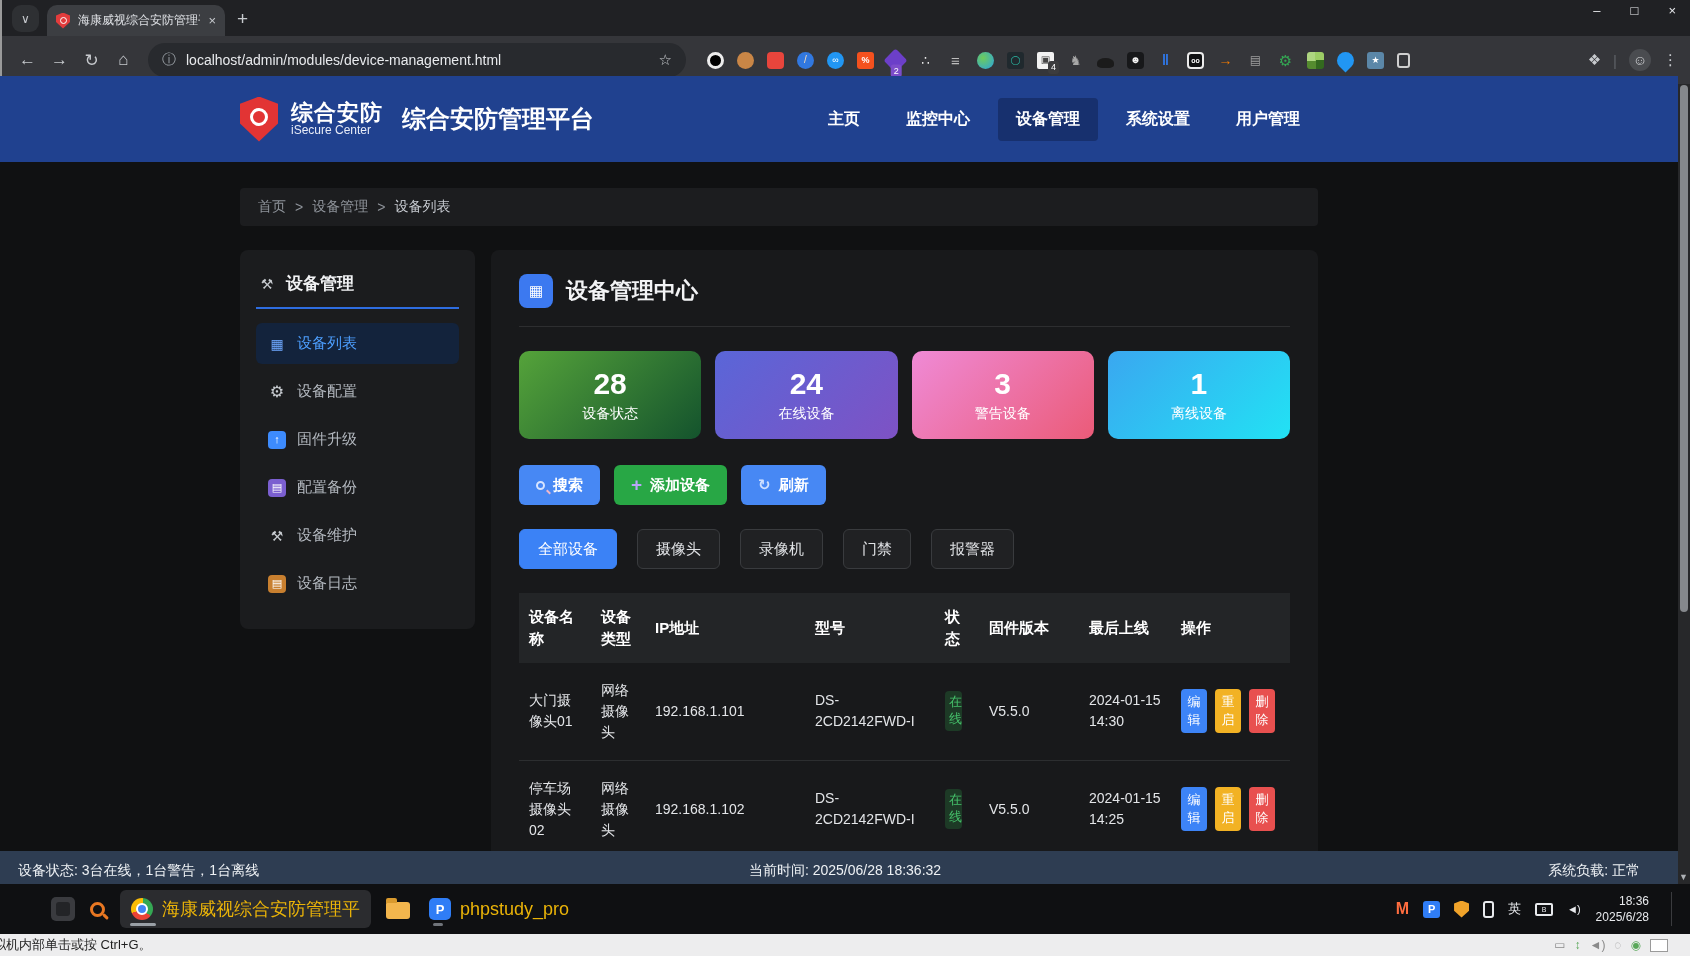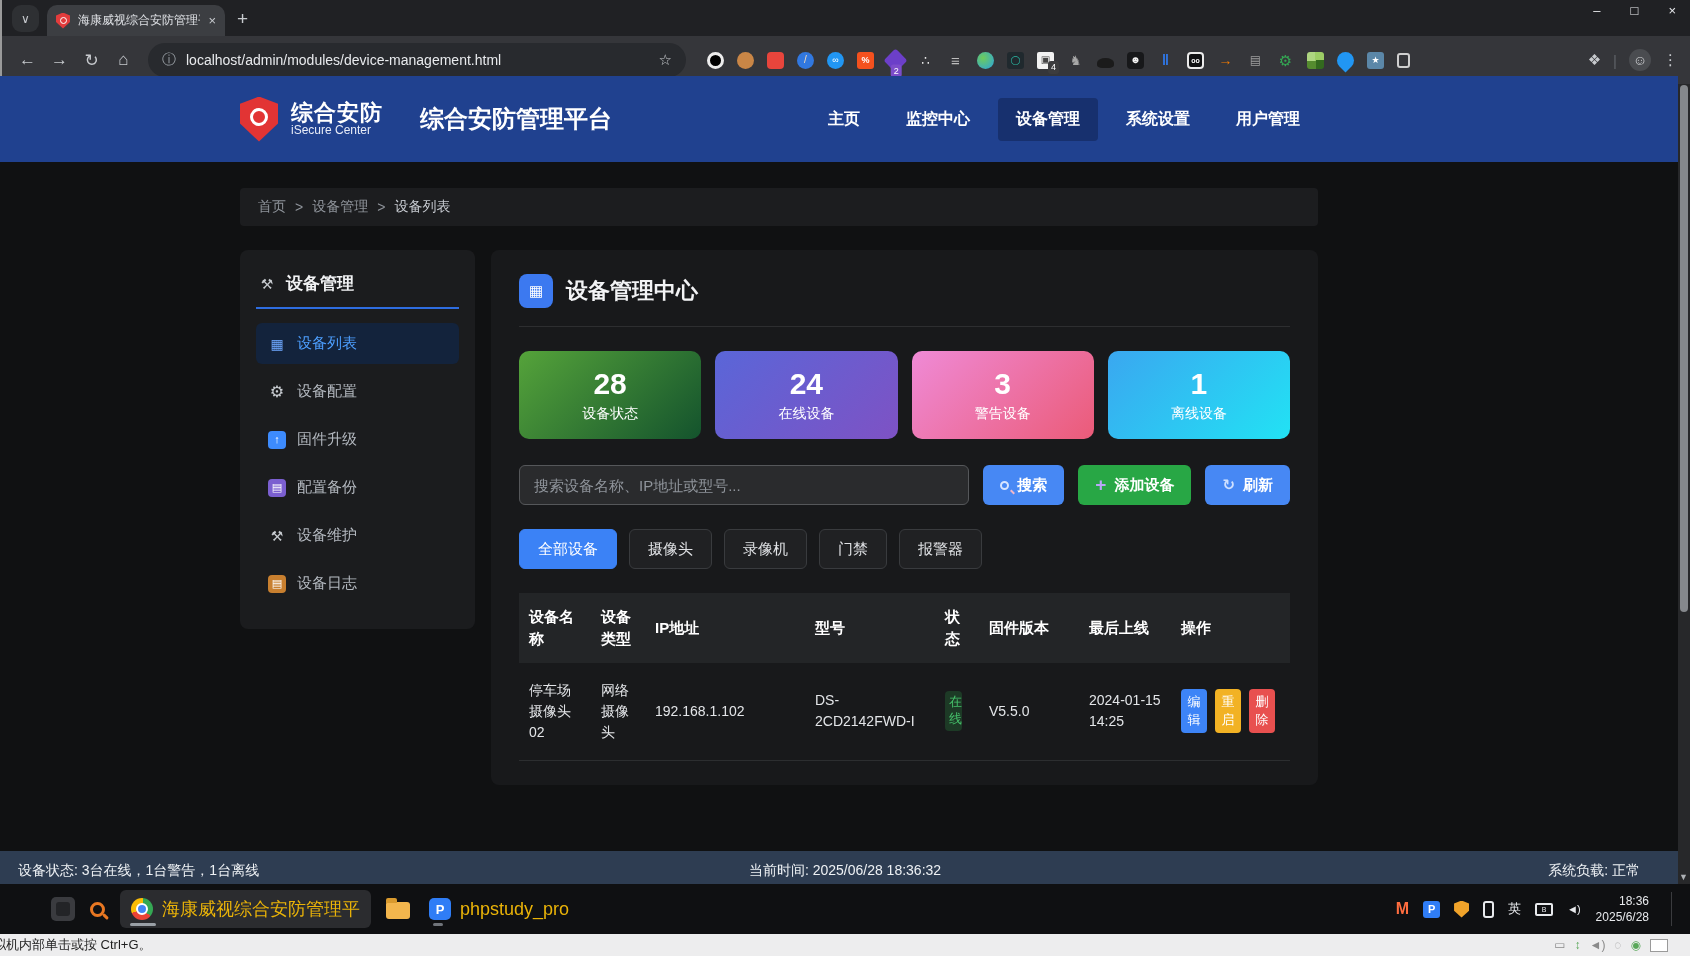--- a/index.html
+++ b/index.html
@@ -36,21 +36,21 @@
   
   .page{position:absolute;top:76px;left:0;width:1678px;height:931px;overflow:hidden;background:#101112}
   .siteheader{height:86px;background:#20418f;display:flex;align-items:center}
   .shell{width:1078px;margin-left:240px;display:flex;align-items:center;justify-content:space-between}
   .logoblock{display:flex;align-items:center;gap:13px}
   .bigshield{width:38px;height:45px;background:#e23434;clip-path:polygon(50% 0,100% 16%,100% 60%,50% 100%,0 60%,0 16%);position:relative}
   .bigshield::after{content:"";position:absolute;left:10px;top:11px;width:12px;height:12px;border:3.5px solid #fff;border-radius:50%}
   .logotxt{line-height:1.05;color:#fff}
   .logocn{font-size:22px;font-weight:bold;letter-spacing:1px}
   .logoen{font-size:12px;color:#e8ecf7}
-  .platname{font-size:24px;font-weight:bold;color:#fff;margin-left:24px}
+  .platname{font-size:24px;font-weight:bold;color:#fff;margin-left:6px}
   .mainnav{display:flex;align-items:center;gap:10px}
   .navitem{padding:11px 18px;color:#fff;font-size:16px;font-weight:bold;border-radius:4px;white-space:nowrap}
   .navitem.active{background:#17306e}
   .breadcrumb{width:1078px;margin:26px 0 0 240px;height:38px;background:#1c1d1f;border-radius:4px;display:flex;align-items:center;padding:0 18px;gap:9px;font-size:14px;color:#8f949b}
   .breadcrumb .cur{color:#c6cad0}
   .contentrow{width:1078px;margin:24px 0 0 240px;display:flex;gap:16px;align-items:flex-start}
 
   
   .sidebar{width:235px;background:#1b1c1e;border-radius:8px;padding:18px 16px}
   .sidetitle{display:flex;gap:10px;align-items:center;color:#f1f2f4;font-size:17px;font-weight:bold;padding:4px 2px 12px;border-bottom:2px solid #2e6de0;margin-bottom:14px}
@@ -72,21 +72,21 @@
   .searchrow{display:flex;gap:14px;margin-top:26px}
   .searchinput{flex:1;height:40px;background:#2a2b2d;border:1px solid #55575a;border-radius:6px;color:#e8eaed;font-size:15px;padding:0 14px}
   .searchinput::placeholder{color:#8f949b}
   .btn{height:40px;border:none;border-radius:6px;color:#fff;font-size:15px;font-weight:bold;display:flex;align-items:center;gap:8px;padding:0 17px;cursor:pointer;font-family:inherit}
   .btn.blue{background:#4788f4}
   .btn.green{background:#28a745}
   .lens{width:9px;height:9px;border:2px solid #d6e4ff;border-radius:50%;position:relative;display:inline-block}
   .lens::after{content:"";position:absolute;left:8px;top:8px;width:5px;height:2px;background:#f0b7c9;transform:rotate(45deg)}
   .plusicon{color:#b9a6f7;font-size:19px;font-weight:bold}
   .refricon{font-size:15px;color:#cfe0ff}
-  .filters{display:flex;gap:12px;margin-top:24px}
+  .filters{display:flex;gap:20px;margin-top:24px}
   .filter{height:40px;padding:0 18px;border-radius:6px;background:#202123;border:1px solid #393b3e;color:#e0e2e5;font-size:15px;display:flex;align-items:center;cursor:pointer;font-family:inherit}
   .filter.active{background:#3b82f6;border-color:#3b82f6;color:#fff}
   .tablewrap{margin-top:24px}
   table{width:100%;border-collapse:collapse;table-layout:fixed}
   thead th{background:#232527;color:#fff;font-size:15px;font-weight:bold;text-align:left;padding:13px 10px;vertical-align:middle;line-height:1.45}
   tbody td{color:#e3e5e8;font-size:14px;padding:17px 10px;border-bottom:1px solid #2c2e30;vertical-align:middle;line-height:1.5;overflow-wrap:break-word}
   .badge-online{display:inline-block;width:17px;padding:3px 4px;background:#1d3a26;color:#45c06a;font-size:13px;line-height:1.3;border-radius:4px;text-align:center}
   .rowbtns{display:flex;gap:8px}
   .abtn{width:26px;padding:4px 6px;border:none;border-radius:4px;color:#fff;font-size:13px;line-height:1.35;text-align:center;cursor:pointer;font-family:inherit}
   .abtn.edit{background:#3d84f7}
@@ -292,21 +292,20 @@
           <span class="statv">3</span>
           <span class="statl">警告设备</span>
         </div>
         <div class="stat" style="background:linear-gradient(135deg,#3aa7f0,#22e2f4)">
           <span class="statv">1</span>
           <span class="statl">离线设备</span>
         </div>
       </div>
 
       <div class="searchrow">
-        <input class="searchinput" type="text" placeholder="搜索设备名称、IP地址或型号..." style="">
         <button class="btn blue">
           <span class="lens"></span>
           <span>搜索</span>
         </button>
         <button class="btn green">
           <span class="plusicon">+</span>
           <span>添加设备</span>
         </button>
         <button class="btn blue">
           <span class="refricon">↻</span>
@@ -341,20 +340,36 @@
               <th>IP地址</th>
               <th>型号</th>
               <th>状态</th>
               <th>固件版本</th>
               <th>最后上线</th>
               <th>操作</th>
             </tr>
           </thead>
           <tbody>
             <tr>
+              <td>大门摄像头01</td>
+              <td>网络摄像头</td>
+              <td>192.168.1.101</td>
+              <td>DS-2CD2142FWD-I</td>
+              <td><span class="badge-online">在线</span></td>
+              <td>V5.5.0</td>
+              <td>2024-01-15 14:30</td>
+              <td>
+                <div class="rowbtns">
+                  <button class="abtn edit">编辑</button>
+                  <button class="abtn restart">重启</button>
+                  <button class="abtn del">删除</button>
+                </div>
+              </td>
+            </tr>
+            <tr>
               <td>停车场摄像头02</td>
               <td>网络摄像头</td>
               <td>192.168.1.102</td>
               <td>DS-2CD2142FWD-I</td>
               <td><span class="badge-online">在线</span></td>
               <td>V5.5.0</td>
               <td>2024-01-15 14:25</td>
               <td>
                 <div class="rowbtns">
                   <button class="abtn edit">编辑</button>

